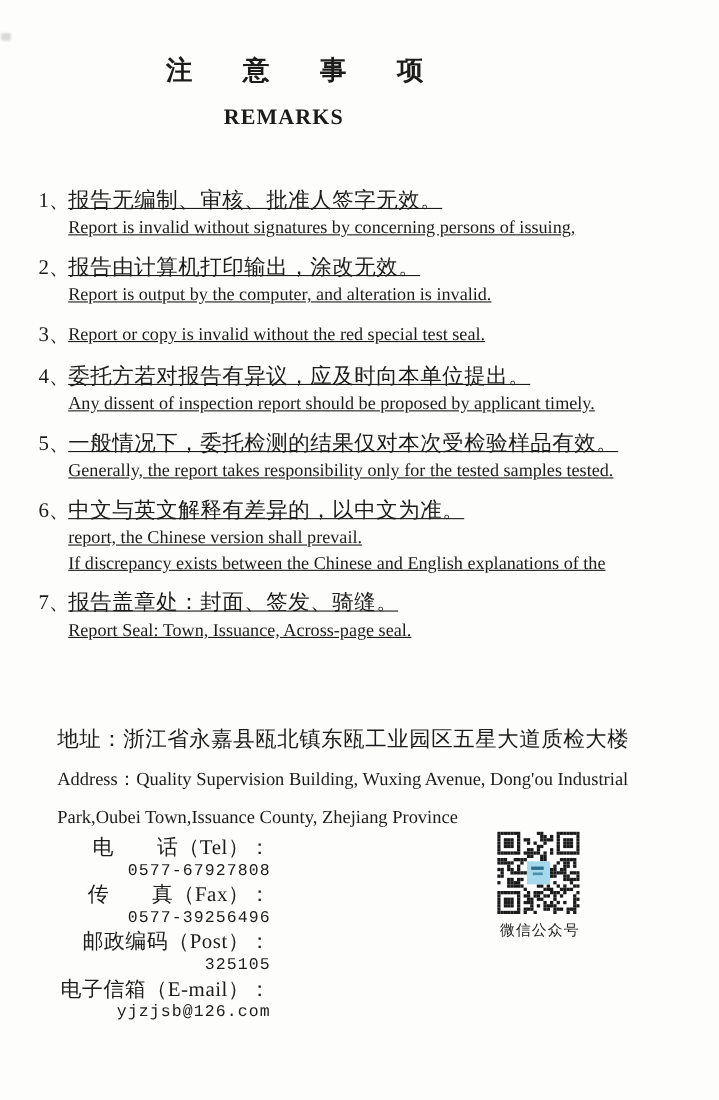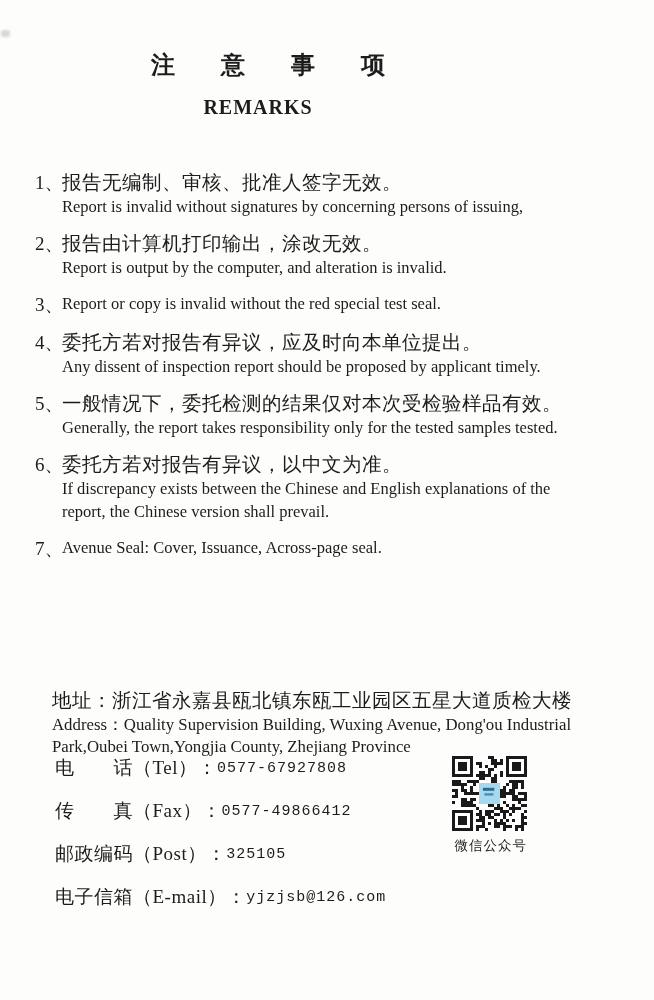--- a/index.html
+++ b/index.html
@@ -35,32 +35,32 @@
     font-size: 20px; font-weight: bold; line-height: 24px;
     letter-spacing: 1px;
     margin-top: 15px;
     position: relative; left: -18px;
   }
 
   
   .list { position: absolute; top: 170px; left: 35px; width: 600px; }
   .item { display: flex; margin-bottom: 13px; }
   .item-num { flex: 0 0 27px; width: 27px; font-size: 19px; line-height: 25px; }
-  .item-body { flex: 1; min-width: 0; }
+  .item-body { flex: 1; min-width: 0; text-decoration: underline; }
   .cn-line { font-size: 19.5px; line-height: 25px; letter-spacing: .5px; white-space: nowrap; }
   .en-line { font-size: 16.5px; line-height: 23px; white-space: nowrap; }
 
   
-  .addr { position: absolute; top: 688px; left: 52px; width: 580px; }
+  .addr { position: absolute; top: 660px; left: 52px; width: 580px; }
   .addr-cn { font-size: 19.5px; line-height: 26px; letter-spacing: .5px; white-space: nowrap; }
-  .addr-en { font-size: 16.8px; line-height: 22px; white-space: nowrap; }
+  .addr-en { font-size: 16.8px; line-height: 22px; white-space: nowrap; margin-top: 12px; }
 
   
   .contacts { position: absolute; top: 757px; left: 55px; }
-  .contact-row { display: flex; align-items: center; height: 22px; margin-bottom: 21px; }
+  .contact-row { display: flex; align-items: flex-end; height: 22px; margin-bottom: 21px; flex-direction: column; }
   .contact-label { font-size: 19px; letter-spacing: .5px; white-space: nowrap; }
   .contact-value {
     font-family: "Liberation Mono", "DejaVu Sans Mono", monospace;
     font-size: 15px; letter-spacing: 1px; margin-left: 0; white-space: nowrap;
   }
 
   
   .qr-wrap { position: absolute; top: 756px; left: 451px; width: 76px; text-align: right; }
   .qr-svg { display: block; width: 75px; height: 75px; margin: 0 auto; }
   .qr-caption { display: block; margin-top: 6px; font-size: 13.5px; letter-spacing: 1px; white-space: nowrap; }
@@ -114,49 +114,50 @@
       <div class="item-num">5、</div>
       <div class="item-body">
         <div class="cn-line">一般情况下，委托检测的结果仅对本次受检验样品有效。</div>
         <div class="en-line">Generally, the report takes responsibility only for the tested samples tested.</div>
       </div>
     </div>
 
     <div class="item">
       <div class="item-num">6、</div>
       <div class="item-body">
-        <div class="cn-line">委托方若对报告有异议，以中文为准。</div>
+        <div class="cn-line">中文与英文解释有差异的，以中文为准。</div>
+        <div class="en-line">report, the Chinese version shall prevail.</div>
         <div class="en-line">If discrepancy exists between the Chinese and English explanations of the</div>
-        <div class="en-line">report, the Chinese version shall prevail.</div>
       </div>
     </div>
 
     <div class="item">
       <div class="item-num">7、</div>
       <div class="item-body">
-        <div class="en-line">Avenue Seal: Cover, Issuance, Across-page seal.</div>
+        <div class="cn-line">报告盖章处：封面、签发、骑缝。</div>
+        <div class="en-line">Report Seal: Town, Issuance, Across-page seal.</div>
       </div>
     </div>
 
   </div>
 
   <div class="addr">
     <div class="addr-cn">地址：浙江省永嘉县瓯北镇东瓯工业园区五星大道质检大楼</div>
     <div class="addr-en">Address：Quality Supervision Building, Wuxing Avenue, Dong'ou Industrial</div>
-    <div class="addr-en">Park,Oubei Town,Yongjia County, Zhejiang Province</div>
+    <div class="addr-en">Park,Oubei Town,Issuance County, Zhejiang Province</div>
   </div>
 
   <div class="contacts">
     <div class="contact-row">
       <span class="contact-label">电　　话（Tel）：</span>
       <span class="contact-value">0577-67927808</span>
     </div>
     <div class="contact-row">
       <span class="contact-label">传　　真（Fax）：</span>
-      <span class="contact-value">0577-49866412</span>
+      <span class="contact-value">0577-39256496</span>
     </div>
     <div class="contact-row">
       <span class="contact-label">邮政编码（Post）：</span>
       <span class="contact-value">325105</span>
     </div>
     <div class="contact-row">
       <span class="contact-label">电子信箱（E-mail）：</span>
       <span class="contact-value">yjzjsb@126.com</span>
     </div>
   </div>

